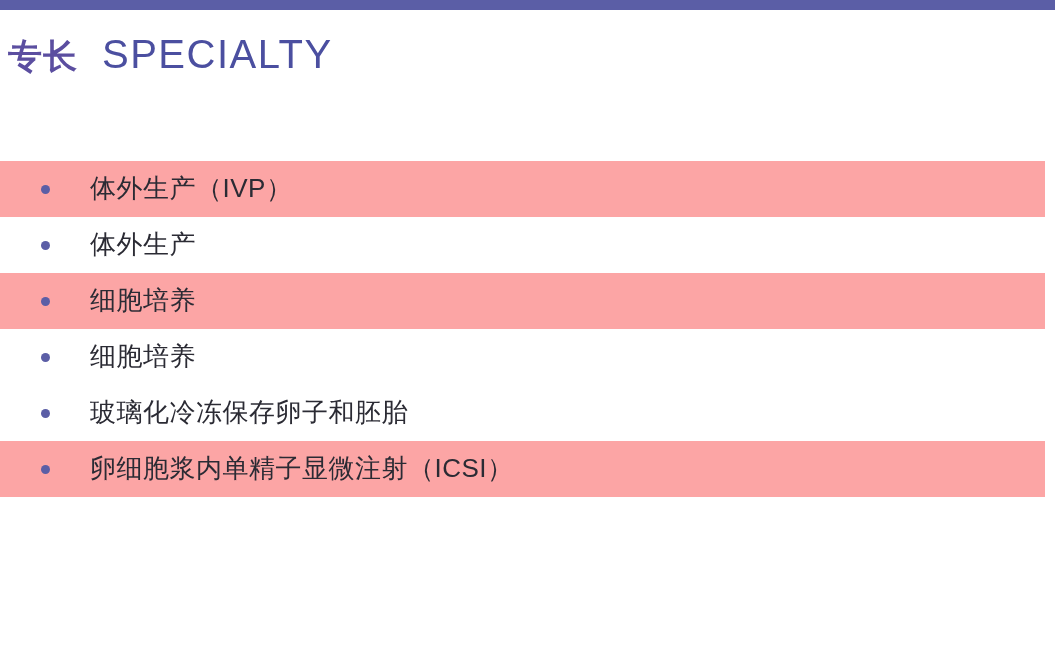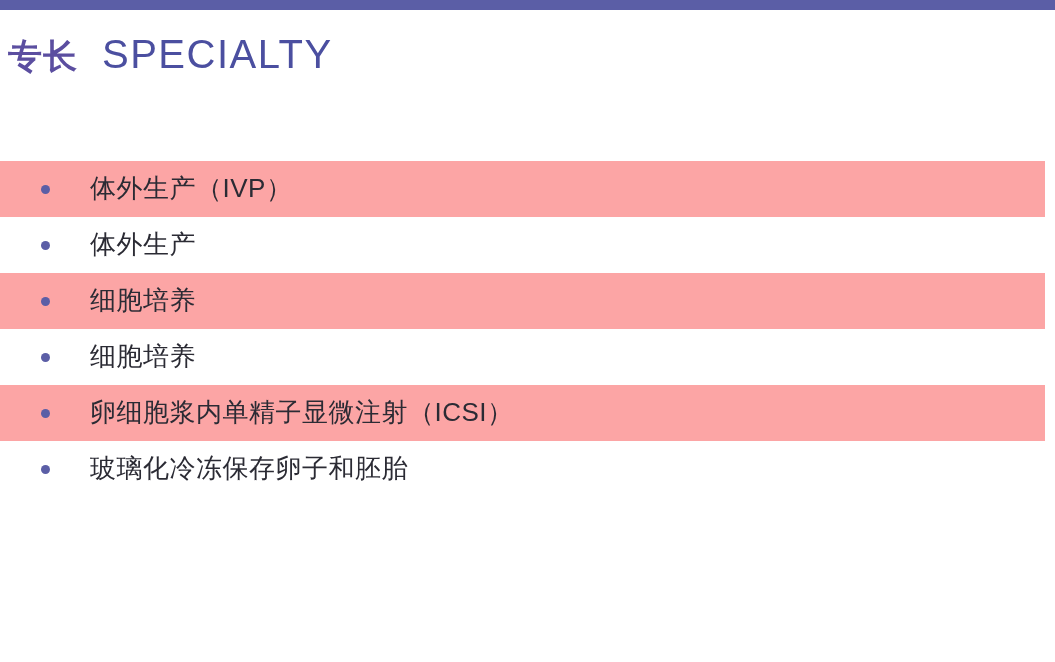--- a/index.html
+++ b/index.html
@@ -122,29 +122,29 @@
     </div>
 
     <div class="row">
       <div class="bullet-cell">
         <span class="bullet"></span>
       </div>
       <div class="row-text">细胞培养</div>
     </div>
 
 
+    <div class="row">
+      <div class="bullet-cell">
+        <span class="bullet"></span>
+      </div>
+      <div class="row-text">玻璃化冷冻保存卵子和胚胎</div>
+    </div>
+
     <div class="row shaded">
       <div class="bullet-cell">
         <span class="bullet"></span>
       </div>
       <div class="row-text">卵细胞浆内单精子显微注射（ICSI）</div>
     </div>
 
-    <div class="row">
-      <div class="bullet-cell">
-        <span class="bullet"></span>
-      </div>
-      <div class="row-text">玻璃化冷冻保存卵子和胚胎</div>
-    </div>
-
 
   </div>
 </div>
 
 </body></html>

